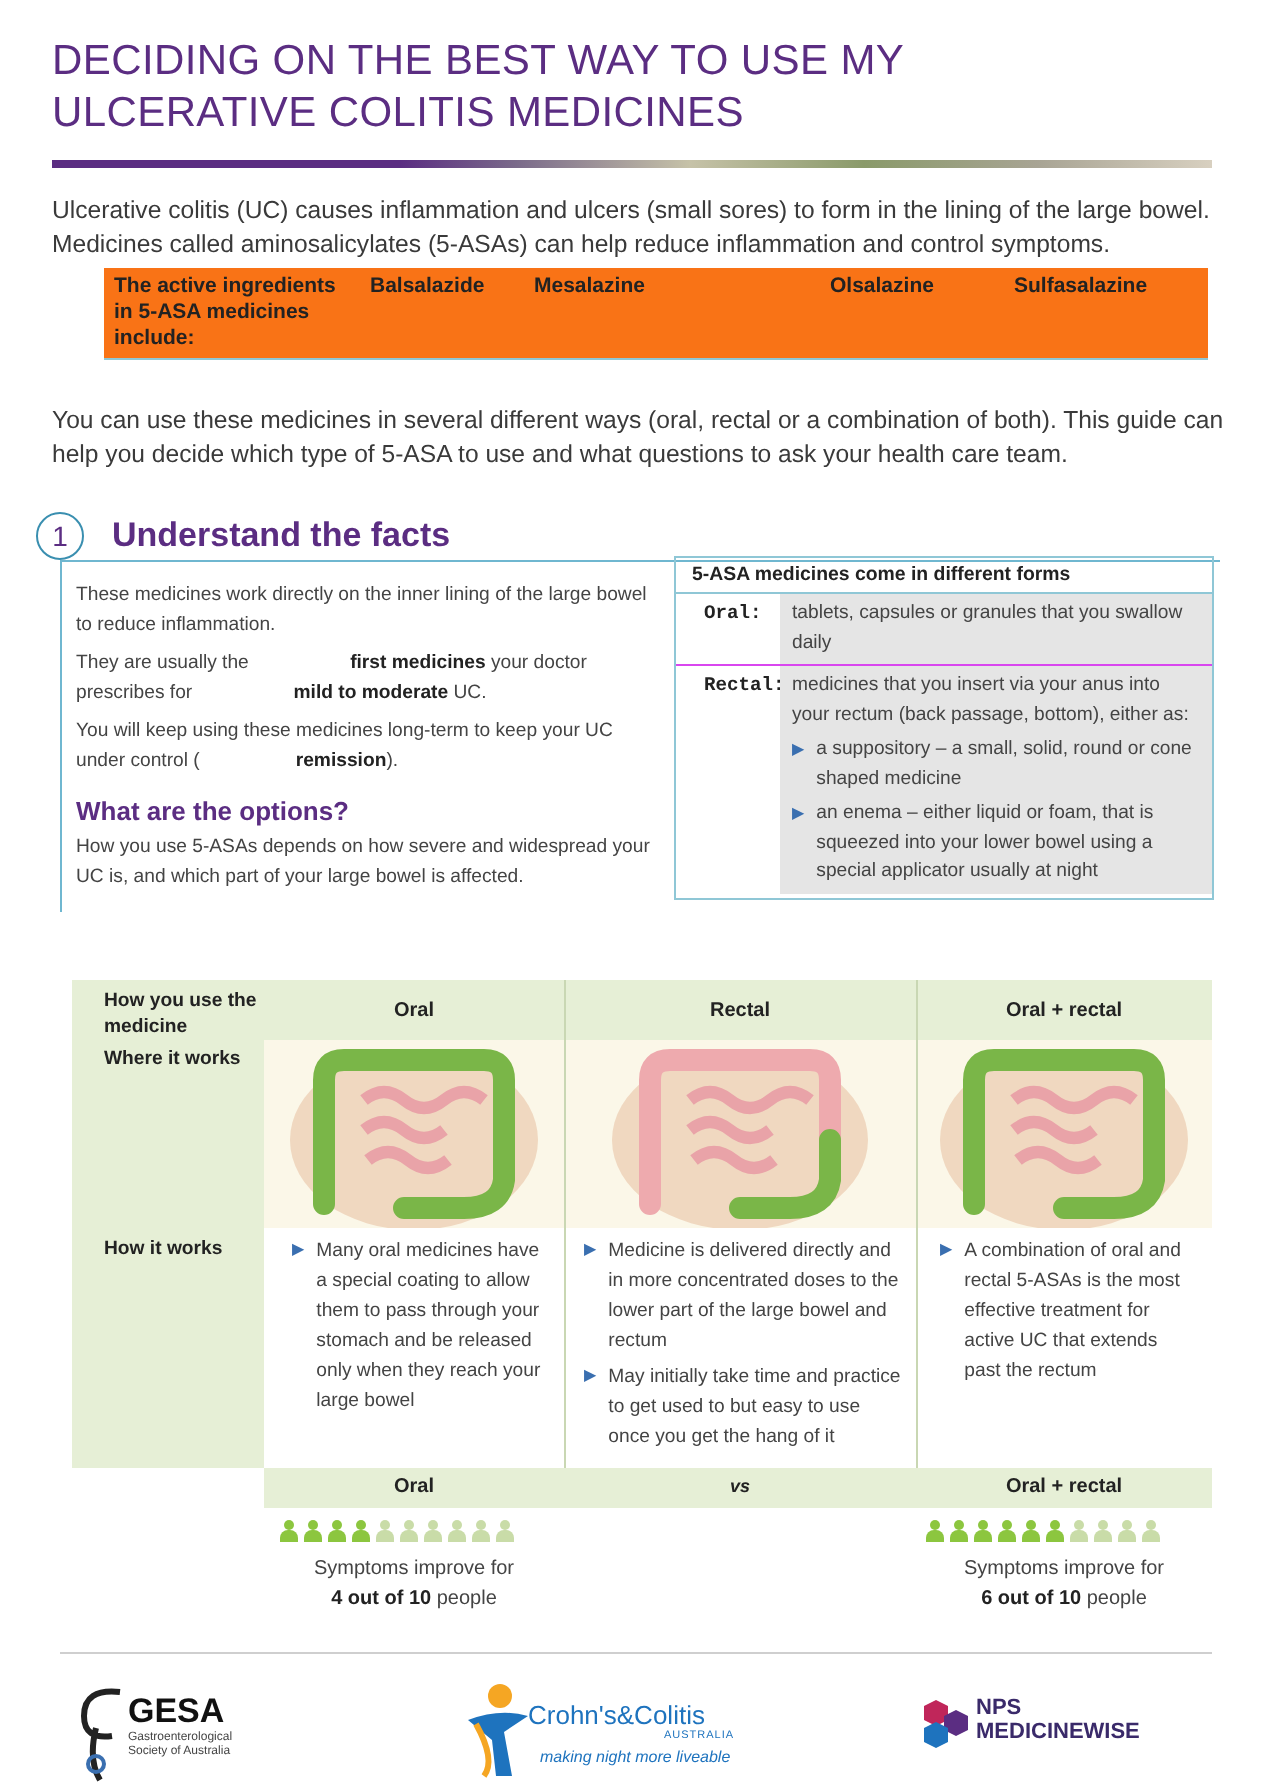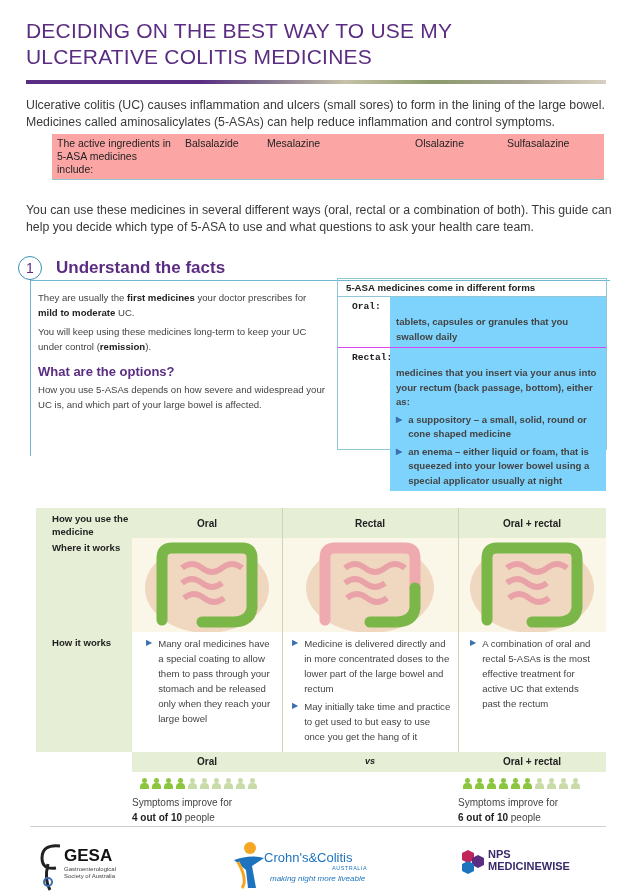--- a/index.html
+++ b/index.html
@@ -3,62 +3,62 @@
 <meta charset="utf-8">
 <style>
   * { box-sizing: border-box; margin: 0; padding: 0; }
   body { width: 632px; height: 896px; background: #ffffff; font-family: "Liberation Sans", sans-serif; color: #3a3a3a; position: relative; overflow: hidden; }
   .title { position: absolute; left: 26px; top: 18px; width: 580px; font-size: 21px; line-height: 26px; color: #5b2d82; font-weight: normal; letter-spacing: 0.2px; }
   .title-bar { position: absolute; left: 26px; top: 80px; width: 580px; height: 4px;
     background: linear-gradient(90deg, #5b2d82 0%, #5b2d82 30%, #7a6a8a 40%, #c6c2a8 55%, #8a9a6a 70%, #a8a494 85%, #d8d0c0 100%); }
   .intro { position: absolute; left: 26px; top: 97px; width: 590px; font-size: 12.3px; line-height: 17px; color: #3a3a3a; }
   table.brands { position: absolute; left: 52px; top: 134px; width: 552px; border-collapse: collapse; font-size: 10.5px; }
   table.brands td { padding: 3px 5px; vertical-align: top; line-height: 13px; }
-  table.brands tr.hdr td { font-weight: normal; color: #222; background: #fca5a5; border-bottom: 1px solid #8fc7d6; }
+  table.brands tr.hdr td { font-weight: bold; color: #222; background: #f97316; border-bottom: 1px solid #8fc7d6; }
   table.brands tr.row td { background: #dbeff5; color: #444; }
   table.brands td.c0 { width: 128px; }
   table.brands td.c1 { width: 82px; }
   table.brands td.c2 { width: 148px; }
   table.brands td.c3 { width: 92px; }
   .usage { position: absolute; left: 26px; top: 202px; width: 590px; font-size: 12.3px; line-height: 17px; color: #3a3a3a; }
 
   .section-head { position: absolute; left: 18px; top: 256px; display: flex; align-items: center; }
   .num-circle { width: 24px; height: 24px; border-radius: 50%; border: 1.5px solid #3a8fb0; color: #5b2d82; font-size: 14px; display: flex; align-items: center; justify-content: center; background: #fff; }
   .section-title { margin-left: 14px; font-size: 17px; color: #5b2d82; font-weight: bold; }
   .section-rule { position: absolute; left: 30px; top: 280px; width: 580px; height: 1px; background: #6fb7d0; }
   .section-rule-v { position: absolute; left: 30px; top: 280px; width: 1px; height: 176px; background: #6fb7d0; }
 
   .left-col { position: absolute; left: 38px; top: 290px; width: 290px; }
   .h3 { font-size: 13px; font-weight: bold; color: #5b2d82; margin-bottom: 3px; }
   .p { font-size: 9.6px; line-height: 15px; color: #444; margin-bottom: 4px; }
-  .p b { color: #222; }
+  .p b { color: #222; margin-left: 48px; }
 
   .forms-box { position: absolute; left: 337px; top: 278px; width: 270px; height: 172px; border: 1px solid #8fc7d6; }
   .forms-title { font-size: 9.7px; font-weight: bold; color: #222; padding: 3px 8px; border-bottom: 1px solid #8fc7d6; }
   .forms-row { display: flex; font-size: 9.6px; line-height: 14.5px; color: #444; }
   .forms-row .lbl { width: 52px; padding: 3px 0 0 14px; font-weight: bold; color: #222; font-family: Liberation Mono, monospace; }
-  .forms-row .val { flex: 1; padding: 18px 6px 3px 6px; background: #7dd3fc; font-weight: bold; }
+  .forms-row .val { flex: 1; padding: 3px 6px 3px 6px; background: #e5e5e5; }
   .forms-row + .forms-row { border-top: 1px solid #d946ef; }
   .bullet { display: flex; margin-top: 3px; }
   .tri { color: #3a6fb0; font-size: 8px; margin-right: 6px; width: 8px; line-height: 14px; }
 
   
-  .comp { position: absolute; left: 36px; top: 508px; width: 570px; height: 324px; }
+  .comp { position: absolute; left: 36px; top: 490px; width: 570px; height: 324px; }
   .comp .band { position: absolute; background: #e6efd6; }
   .cell-lbl { position: absolute; font-size: 9.6px; font-weight: bold; color: #222; line-height: 13px; }
   .col-head { position: absolute; font-size: 10px; font-weight: bold; color: #222; text-align: center; }
   .col-div { position: absolute; width: 1px; background: #c9d7b3; }
   .img-cell { position: absolute; background: #fbf7e8; }
   .how-text { position: absolute; font-size: 9.6px; line-height: 15px; color: #444; }
   .stats-band { position: absolute; background: #e6efd6; }
   .people { position: absolute; display: flex; gap: 3px; }
   .person { width: 9px; height: 11px; position: relative; }
   .person::before { content: ""; position: absolute; left: 2px; top: 0; width: 5px; height: 5px; border-radius: 50%; background: var(--c); }
   .person::after { content: ""; position: absolute; left: 0; top: 5px; width: 9px; height: 6px; border-radius: 4px 4px 0 0; background: var(--c); }
-  .stat-text { position: absolute; font-size: 10px; text-align: left; color: #444; line-height: 15px; }
+  .stat-text { position: absolute; font-size: 10px; text-align: center; color: #444; line-height: 15px; }
   .stat-text b { color: #222; }
 
   .footer-rule { position: absolute; left: 30px; top: 826px; width: 576px; height: 1px; background: #cfcfcf; }
   .logo { position: absolute; }
 </style>
 </head>
 <body>
 
 <h1 class="title">
   <span>DECIDING ON THE BEST WAY TO USE MY</span><br>
@@ -83,20 +83,21 @@
 <p class="usage">You can use these medicines in several different ways (oral, rectal or a combination of both). This guide can help you decide which type of 5-ASA to use and what questions to ask your health care team.</p>
 
 <div class="section-head">
   <div class="num-circle">1</div>
   <div class="section-title">Understand the facts</div>
 </div>
 <div class="section-rule"></div>
 <div class="section-rule-v"></div>
 
 <div class="left-col">
+  <p class="p">These medicines work directly on the inner lining of the large bowel to reduce inflammation.</p>
   <p class="p"><span>They are usually the </span><b>first medicines</b><span> your doctor prescribes for </span><b>mild to moderate</b><span> UC.</span></p>
   <p class="p"><span>You will keep using these medicines long-term to keep your UC under control (</span><b>remission</b><span>).</span></p>
   <div class="h3" style="margin-top:10px">What are the options?</div>
   <p class="p">How you use 5-ASAs depends on how severe and widespread your UC is, and which part of your large bowel is affected.</p>
 </div>
 
 <div class="forms-box">
   <div class="forms-title">5-ASA medicines come in different forms</div>
   <div class="forms-row">
     <div class="lbl">Oral:</div>

